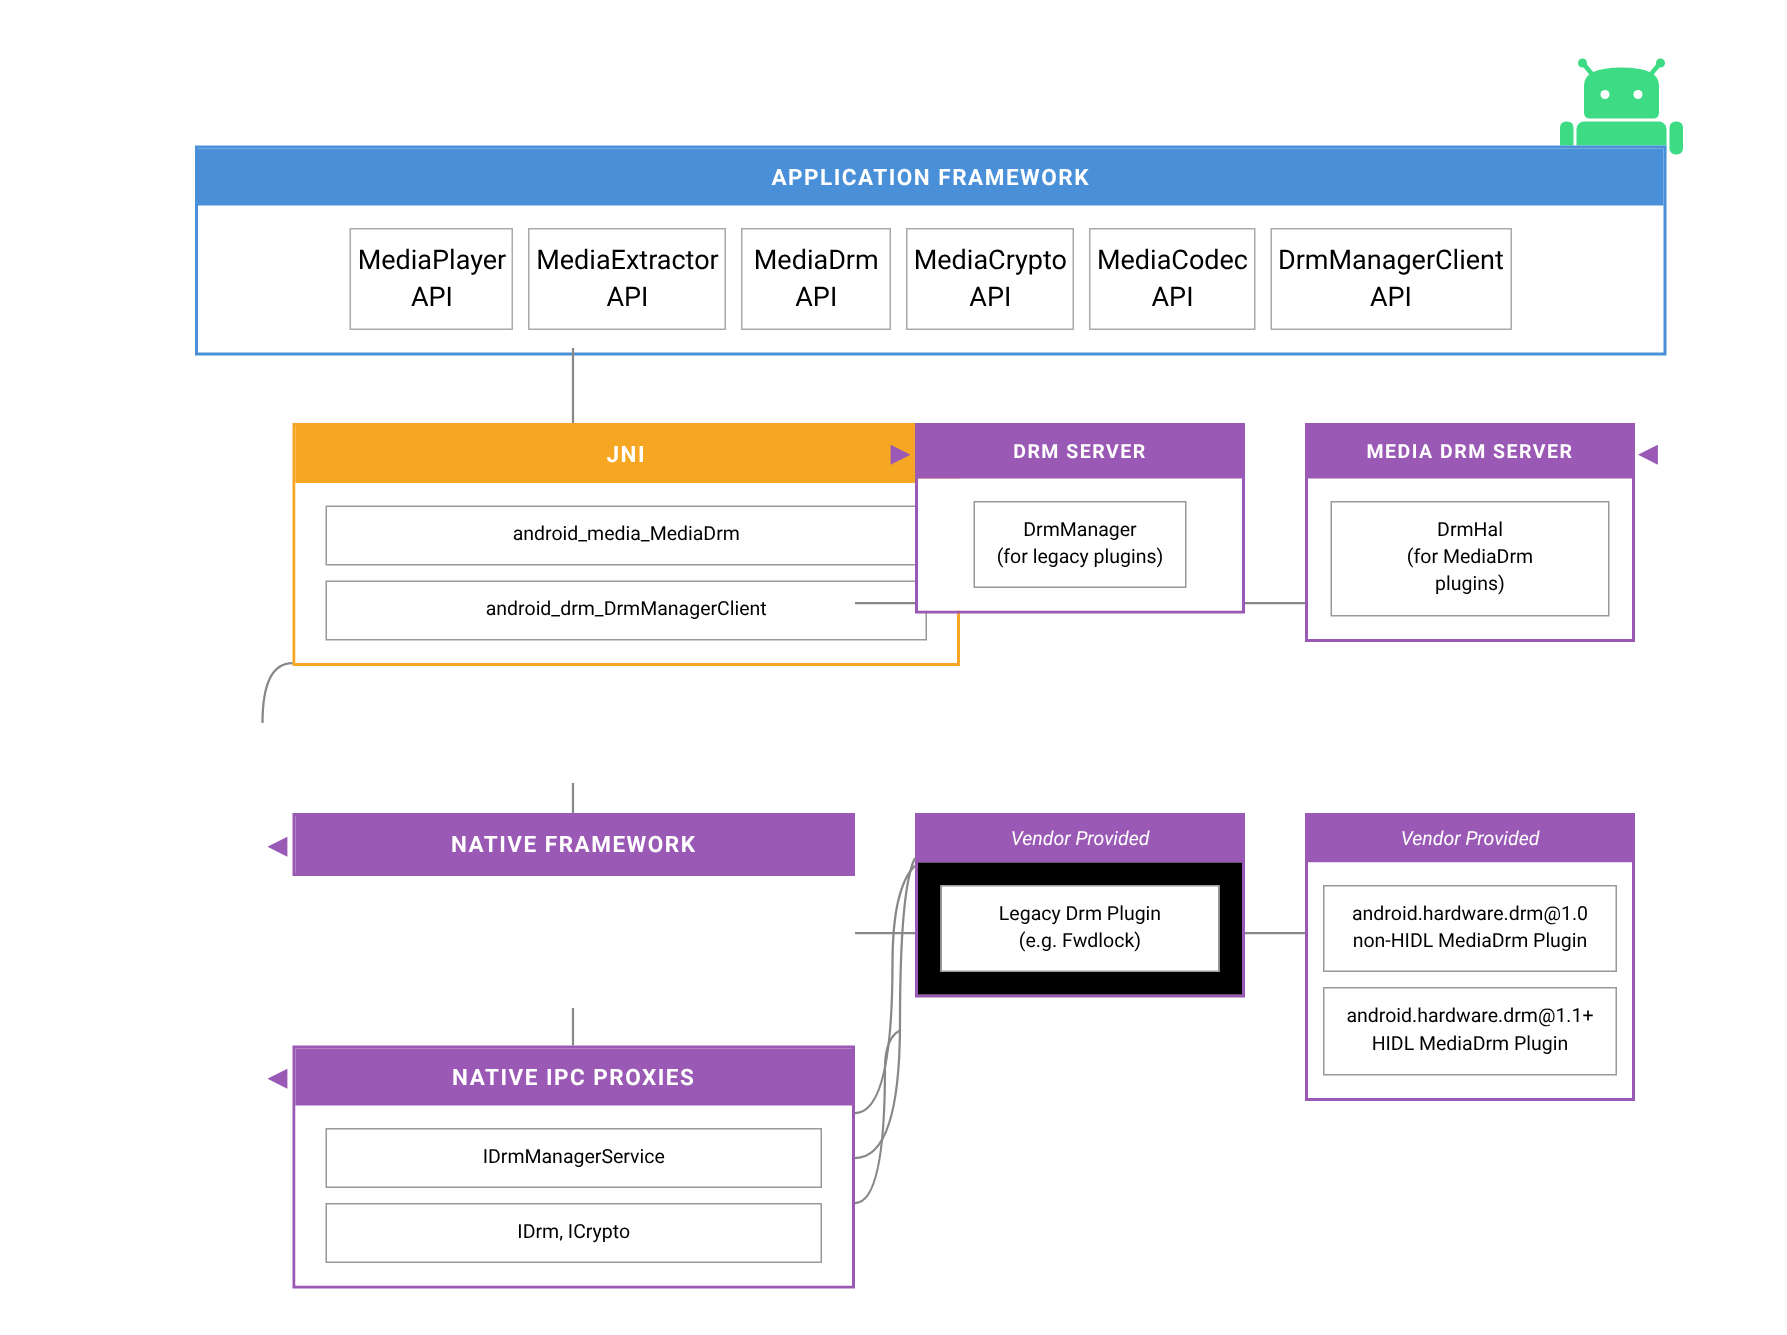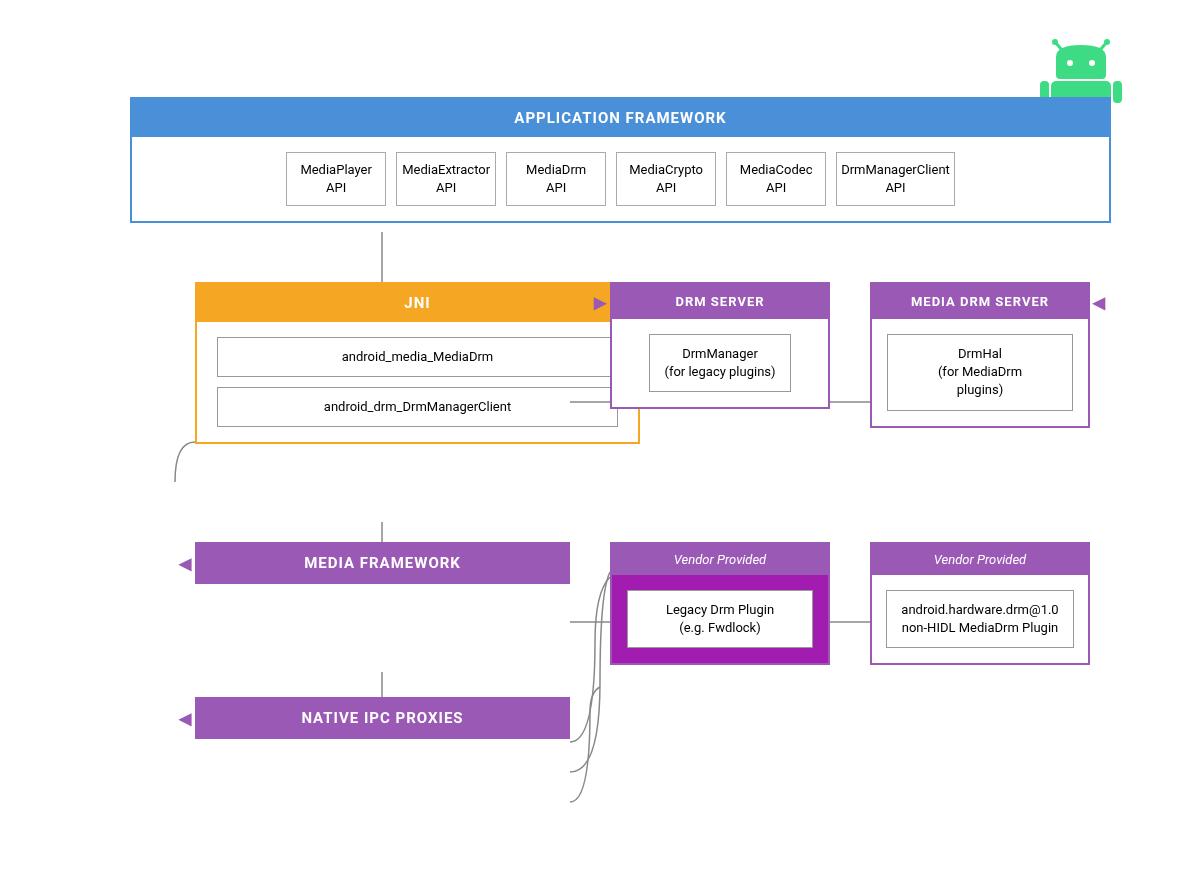--- a/index.html
+++ b/index.html
@@ -45,21 +45,21 @@
       flex-direction: row;
       gap: 10px;
       padding: 15px 20px;
       justify-content: center;
     }
 
     .api-box {
       border: 1.5px solid #aaa;
       padding: 8px 4px;
       text-align: center;
-      font-size: 13px;
+      font-size: 18px;
       line-height: 1.4;
       min-width: 100px;
     }
 
     
     .jni-block {
       position: absolute;
       top: 250px;
       left: 195px;
       width: 445px;
@@ -178,21 +178,21 @@
     .vendor-legacy-header {
       background: #9b59b6;
       color: #fff;
       text-align: center;
       padding: 8px 10px;
       font-size: 13px;
       font-style: italic;
     }
 
     .vendor-legacy-body {
-      background: #a21caf;
+      background: #000000;
       padding: 15px 15px;
       display: flex;
       flex-direction: column;
       gap: 10px;
     }
 
     
     .vendor-hidl-block {
       position: absolute;
       top: 510px;
@@ -209,21 +209,20 @@
       font-size: 13px;
       font-style: italic;
     }
 
     .vendor-hidl-body {
       background: #fff;
       padding: 15px 10px;
       display: flex;
       flex-direction: column;
       gap: 10px;
-      align-items: center;
     }
 
     
     .binder-block {
       position: absolute;
       top: 665px;
       left: 195px;
       width: 375px;
       border: 2px solid #9b59b6;
     }
@@ -342,43 +341,48 @@
       <span>MEDIA DRM SERVER</span>
     </div>
     <div class="media-drm-server-body">
       <div class="inner-box">DrmHal<br>(for MediaDrm<br>plugins)</div>
     </div>
   </div>
 
   <div class="native-framework-block">
     <div class="native-framework-header header-with-arrow">
       <span style="position:absolute;left:-18px;top:50%;transform:translateY(-50%);color:#9b59b6;font-size:16px;">◀</span>
-      <span>MEDIA FRAMEWORK</span>
+      <span>NATIVE FRAMEWORK</span>
     </div>
   </div>
 
   <div class="vendor-legacy-block">
     <div class="vendor-legacy-header">Vendor Provided</div>
     <div class="vendor-legacy-body">
       <div class="inner-box">Legacy Drm Plugin<br>(e.g. Fwdlock)</div>
     </div>
   </div>
 
   <div class="vendor-hidl-block">
     <div class="vendor-hidl-header">Vendor Provided</div>
     <div class="vendor-hidl-body">
       <div class="inner-box">android.hardware.drm@1.0<br>non-HIDL MediaDrm Plugin</div>
+      <div class="inner-box">android.hardware.drm@1.1+<br>HIDL MediaDrm Plugin</div>
     </div>
   </div>
 
   <div class="binder-block">
     <div class="binder-header header-with-arrow">
       <span style="position:absolute;left:-18px;top:50%;transform:translateY(-50%);color:#9b59b6;font-size:16px;">◀</span>
       <span>NATIVE IPC PROXIES</span>
     </div>
+    <div class="binder-body">
+      <div class="inner-box">IDrmManagerService</div>
+      <div class="inner-box">IDrm, ICrypto</div>
+    </div>
   </div>
 
   <svg class="connectors" xmlns="http://www.w3.org/2000/svg">
 
     <line x1="382" y1="200" x2="382" y2="250" stroke="#888" stroke-width="1.5"></line>
 
     <line x1="382" y1="490" x2="382" y2="510" stroke="#888" stroke-width="1.5"></line>
 
     <line x1="382" y1="640" x2="382" y2="665" stroke="#888" stroke-width="1.5"></line>
 

